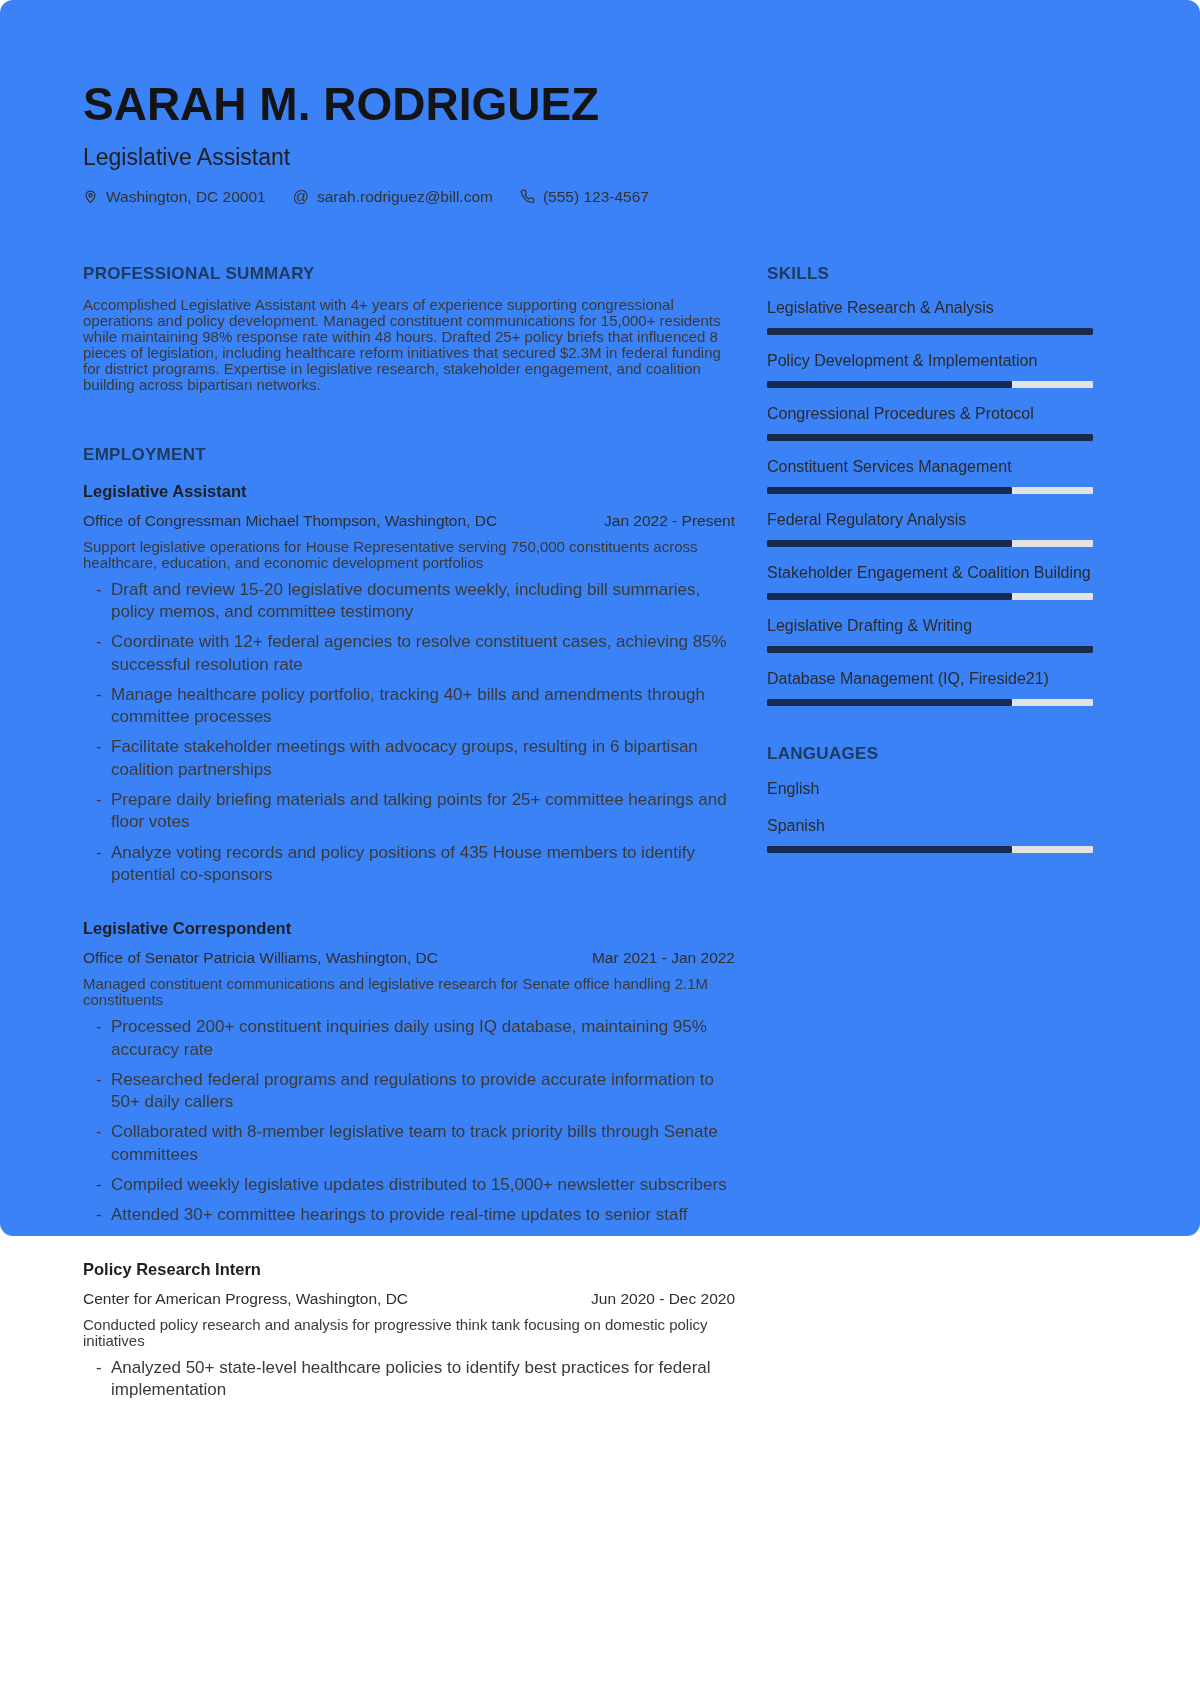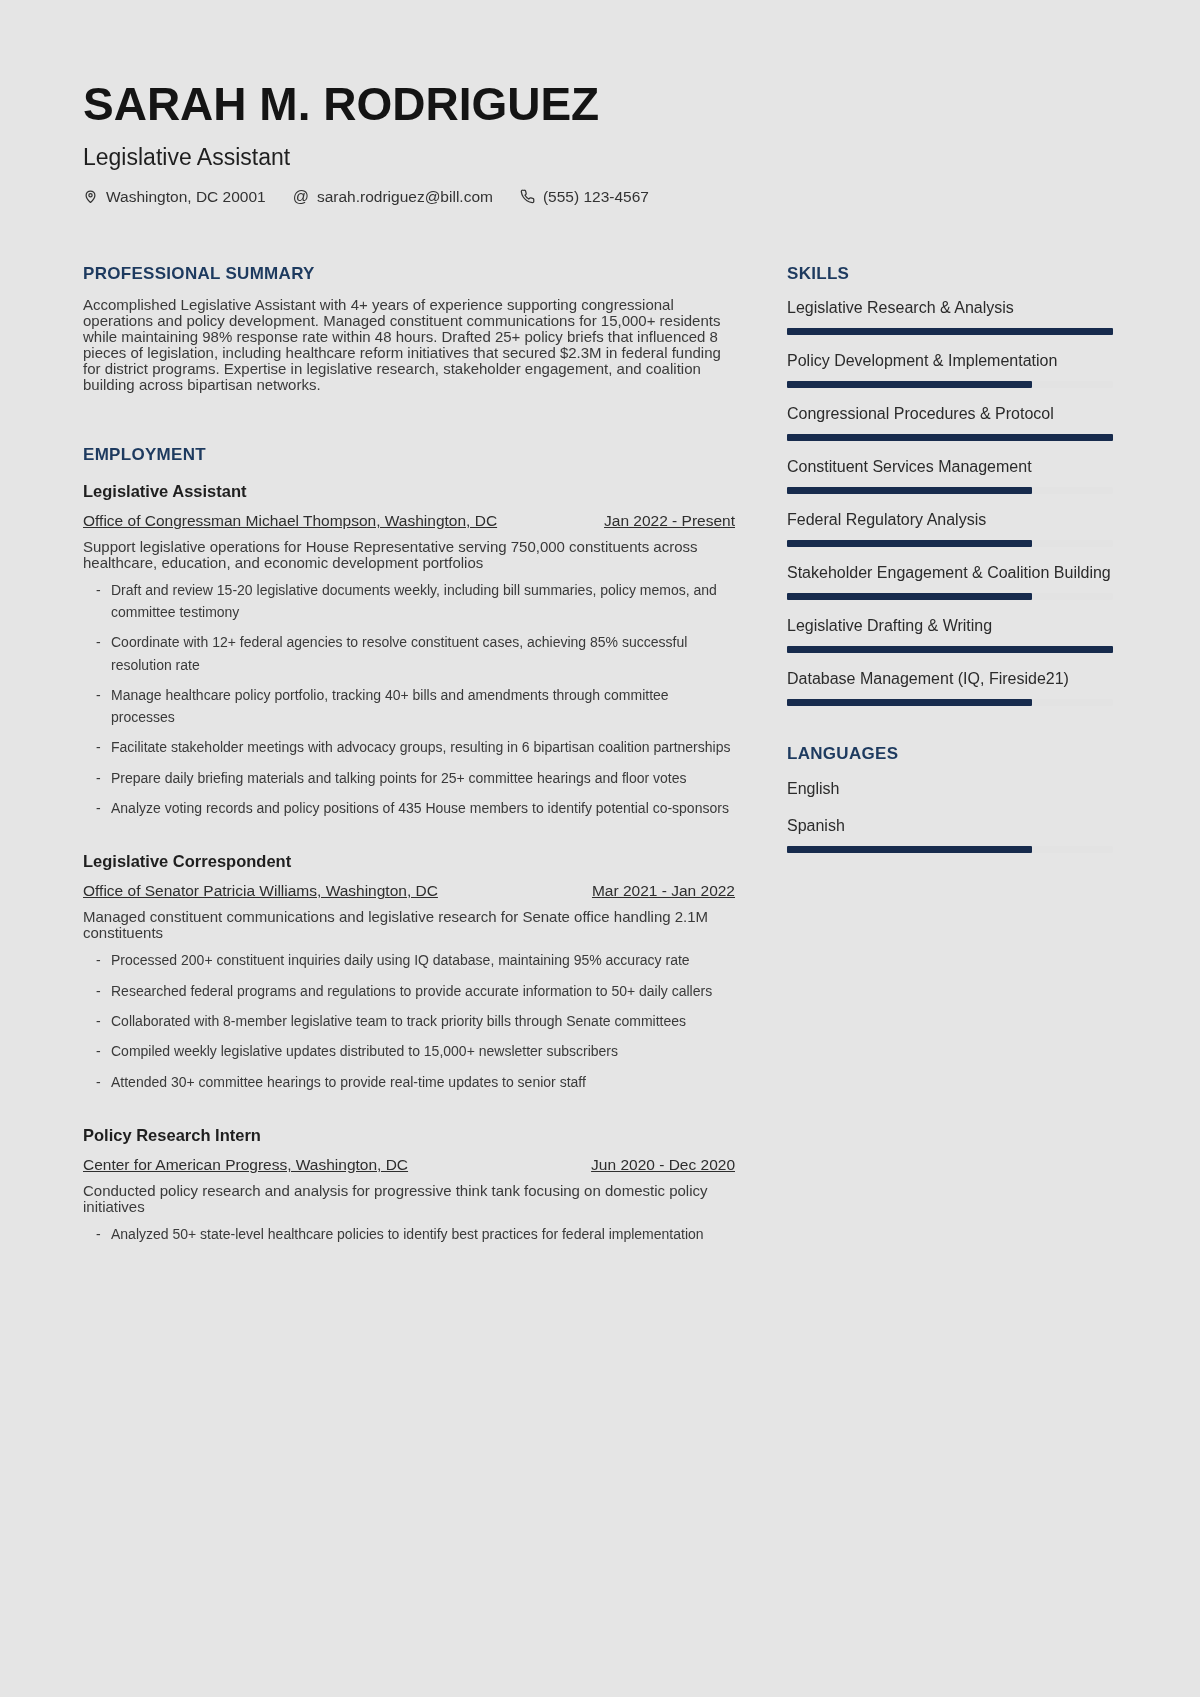--- a/index.html
+++ b/index.html
@@ -3,63 +3,63 @@
 <meta charset="utf-8">
 <style>
   * { margin: 0; padding: 0; box-sizing: border-box; }
   html, body { background: #ffffff; }
   body {
     width: 1200px; height: 1697px;
     font-family: "Liberation Sans", "DejaVu Sans", sans-serif;
     overflow: hidden;
     position: relative;
   }
-  .page { width: 1200px; height: 1697px; background: #e5e5e5; padding: 78px 87px 0 83px; }
+  .page { width: 1200px; height: 1236px; background: #3b82f6; padding: 78px 87px 0 83px; border-radius: 13px; }
 
   
   .name {
     font-size: 46px; font-weight: bold; color: #141414;
     letter-spacing: 0px; line-height: 1.15;
   }
   .job-headline { font-size: 23px; color: #1f1f1f; margin-top: 13px; }
   .contact-row {
     display: flex; align-items: center; gap: 27px;
     margin-top: 17px; font-size: 15.5px; color: #333;
   }
   .contact-item { display: flex; align-items: center; gap: 8px; }
   .contact-item svg { display: block; }
   .at-glyph { font-size: 16px; color: #333; line-height: 1; }
 
   
-  .columns { display: flex; gap: 52px; margin-top: 58px; }
+  .columns { display: flex; gap: 32px; margin-top: 58px; }
   .col-left  { flex: 0 0 652px; width: 652px; }
   .col-right { flex: 0 0 326px; width: 326px; }
 
   .section-heading {
     font-size: 17px; font-weight: bold; color: #1d3a5f;
     letter-spacing: 0.3px; line-height: 1.2; margin-bottom: 13px;
   }
   .body-text { font-size: 15px; line-height: 16px; color: #3a3a3a; }
 
   .employment-section { margin-top: 52px; }
 
   .job { margin-top: 14px; }
   .job + .job { margin-top: 31px; }
   .job-title { font-size: 16.5px; font-weight: bold; color: #1f1f1f; line-height: 22px; }
   .job-meta {
     display: flex; justify-content: space-between; align-items: flex-start;
-    margin-top: 8px; font-size: 15.5px; color: #2e2e2e; line-height: 22px; text-decoration: underline;
+    margin-top: 8px; font-size: 15.5px; color: #2e2e2e; line-height: 22px;
   }
   .job-company { max-width: 420px; }
   .job-dates { white-space: nowrap; text-align: right; }
   .job-desc { margin-top: 7px; }
   .job-bullets { list-style: none; margin-top: 8px; }
   .job-bullets li {
     position: relative; padding-left: 28px; margin-bottom: 8px;
-    font-size: 14px; line-height: 22.3px; color: #3a3a3a;
+    font-size: 17px; line-height: 22.3px; color: #3a3a3a;
   }
   .job-bullets li::before { content: "-"; position: absolute; left: 13px; }
 
   
   .skill-item { margin-bottom: 15px; }
   .skill-label { font-size: 16px; color: #2b2b2b; line-height: 22px; }
   .skill-bar { margin-top: 9px; height: 7px; width: 100%; background: #e3e3e3; border-radius: 1px; }
   .skill-fill { height: 100%; background: #172b4d; border-radius: 1px; }
   .languages-section { margin-top: 38px; }
 </style>

